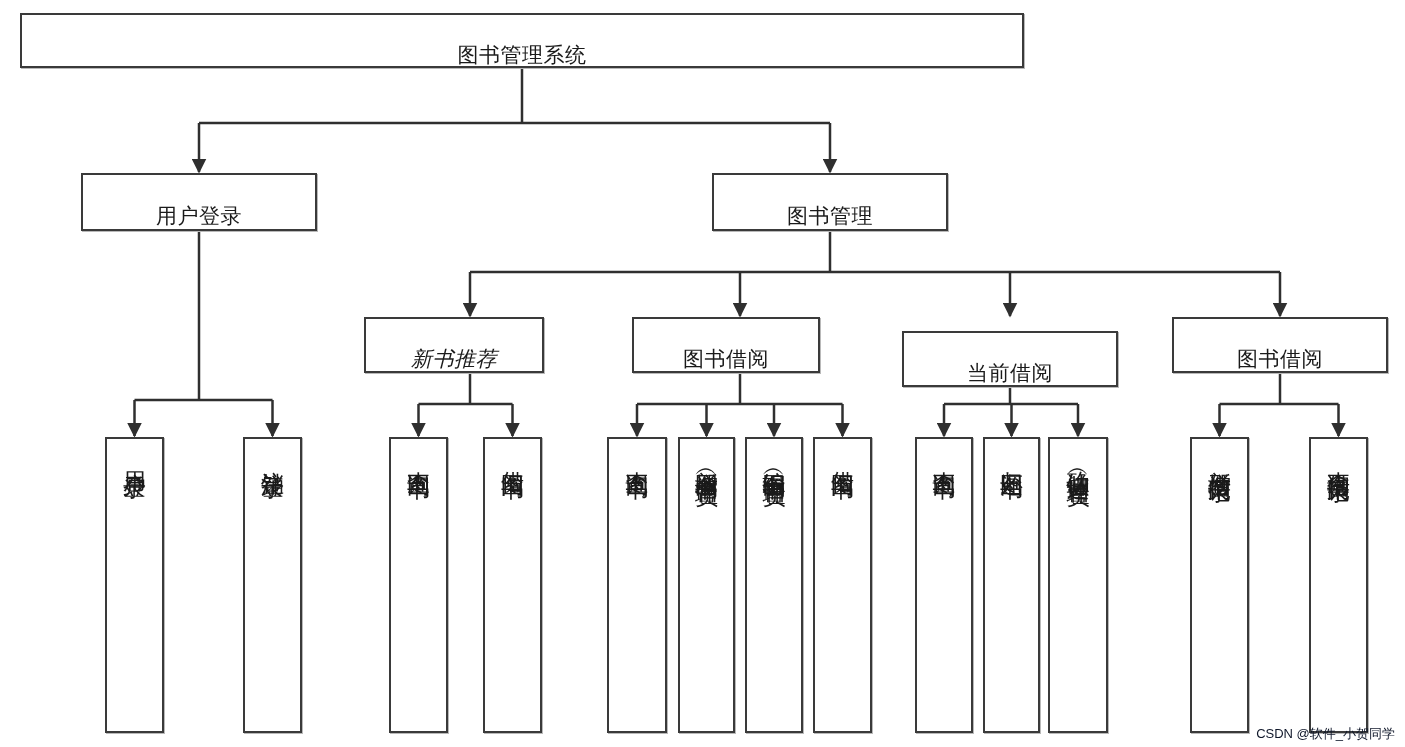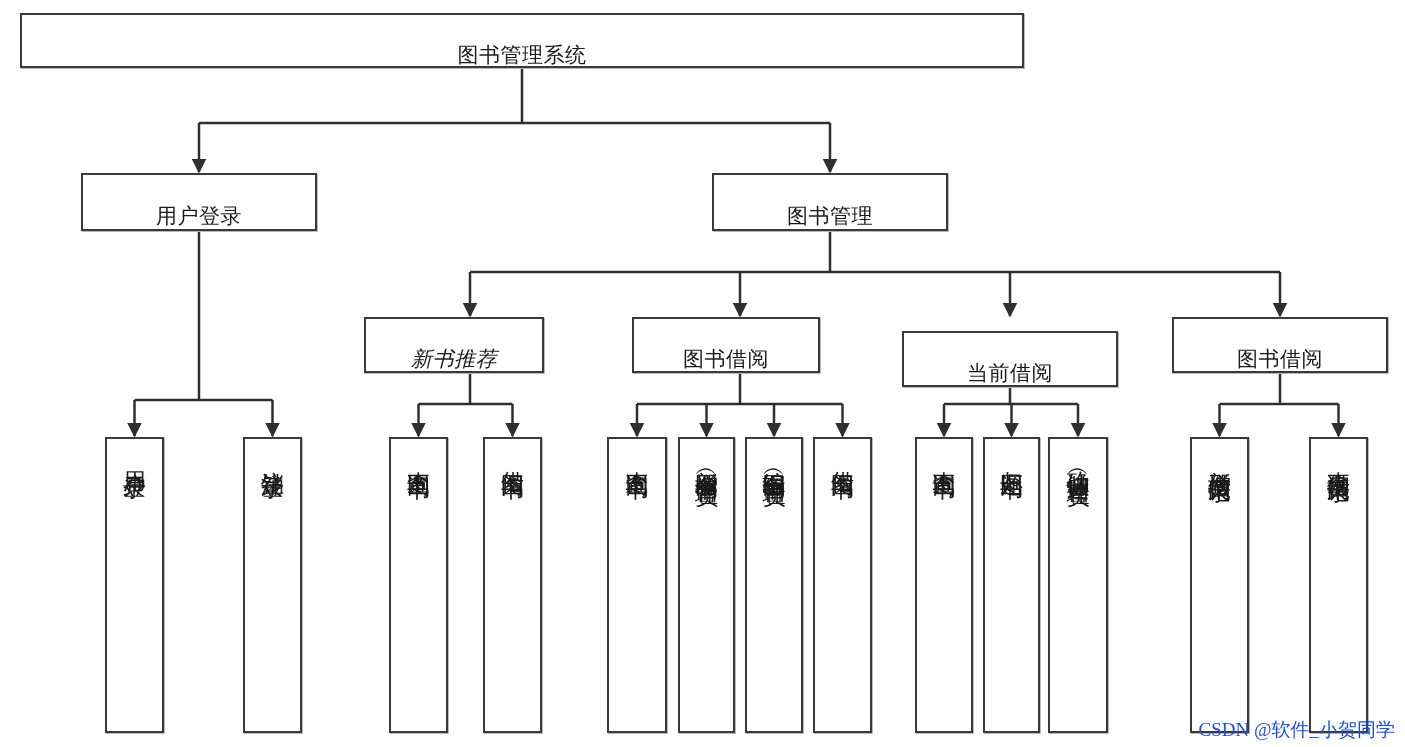--- a/index.html
+++ b/index.html
@@ -57,25 +57,24 @@
     text-orientation: upright;
     font-size: 23px;
     line-height: 1;
     letter-spacing: 2px;
     white-space: nowrap;
   }
   .watermark {
     position: absolute;
     right: 10px;
     bottom: 4px;
-    font-size: 19px;
-    color: #1d4ed8;
+    font-size: 13px;
+    color: #0f172a;
     white-space: nowrap;
     user-select: none;
-    font-family: Liberation Serif, serif;
   }
 </style>
 </head>
 <body>
 
 <div id="canvas">
   <svg id="edges" viewBox="0 0 1405 747" xmlns="http://www.w3.org/2000/svg">
     <defs>
       <marker id="arrow" viewBox="0 0 10 10" refX="9" refY="5" markerWidth="6" markerHeight="6" orient="auto-start-reverse">
         <path d="M 0 0 L 10 5 L 0 10 z" fill="#2f2f2f"></path>

